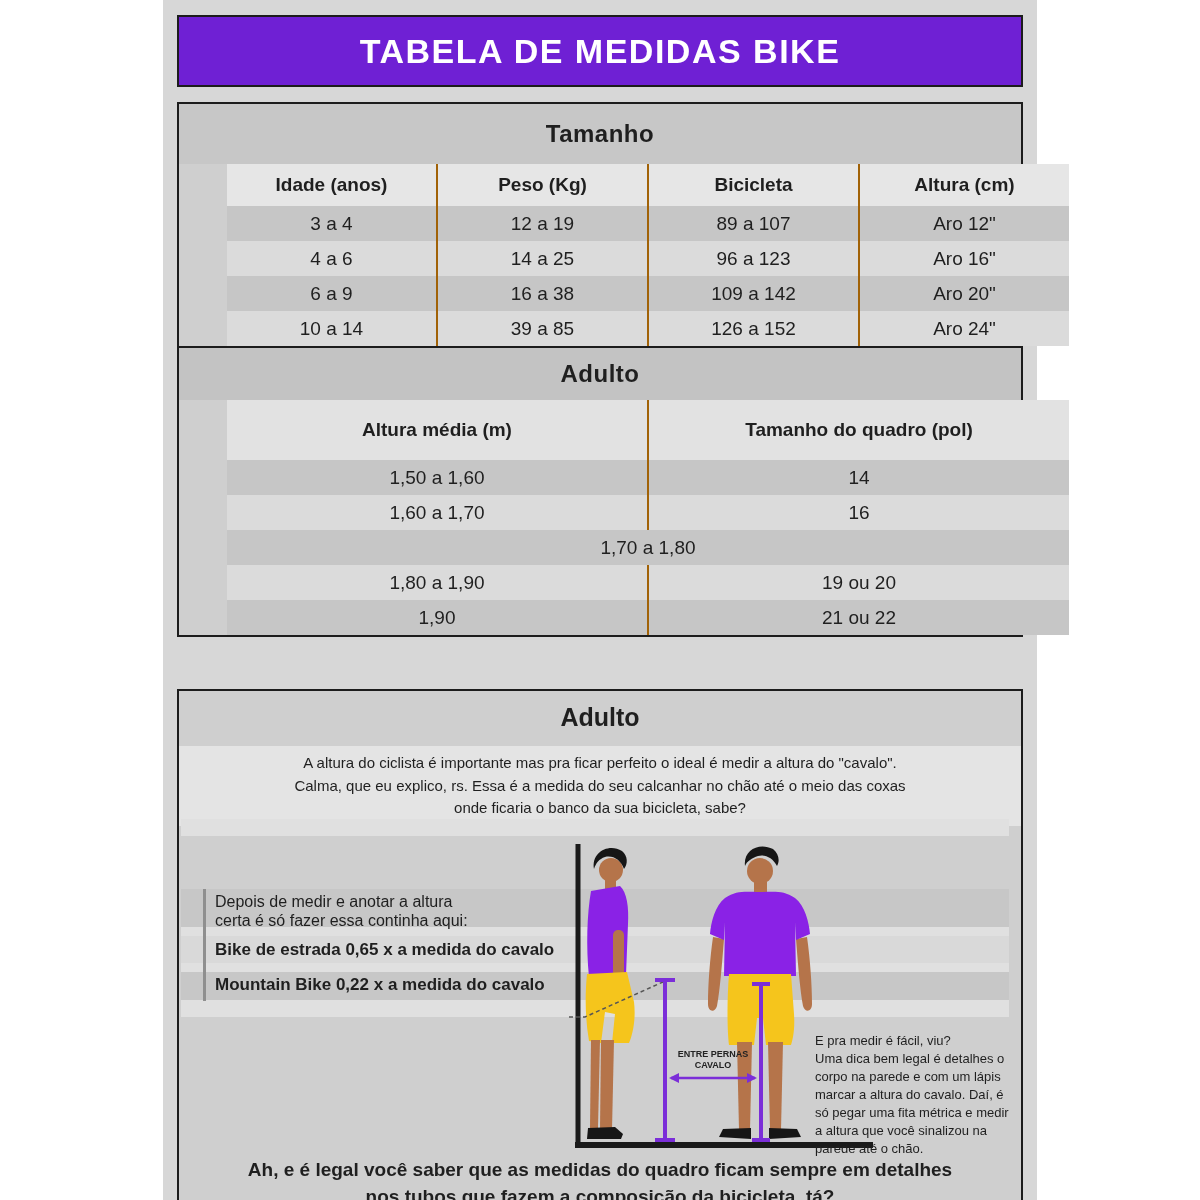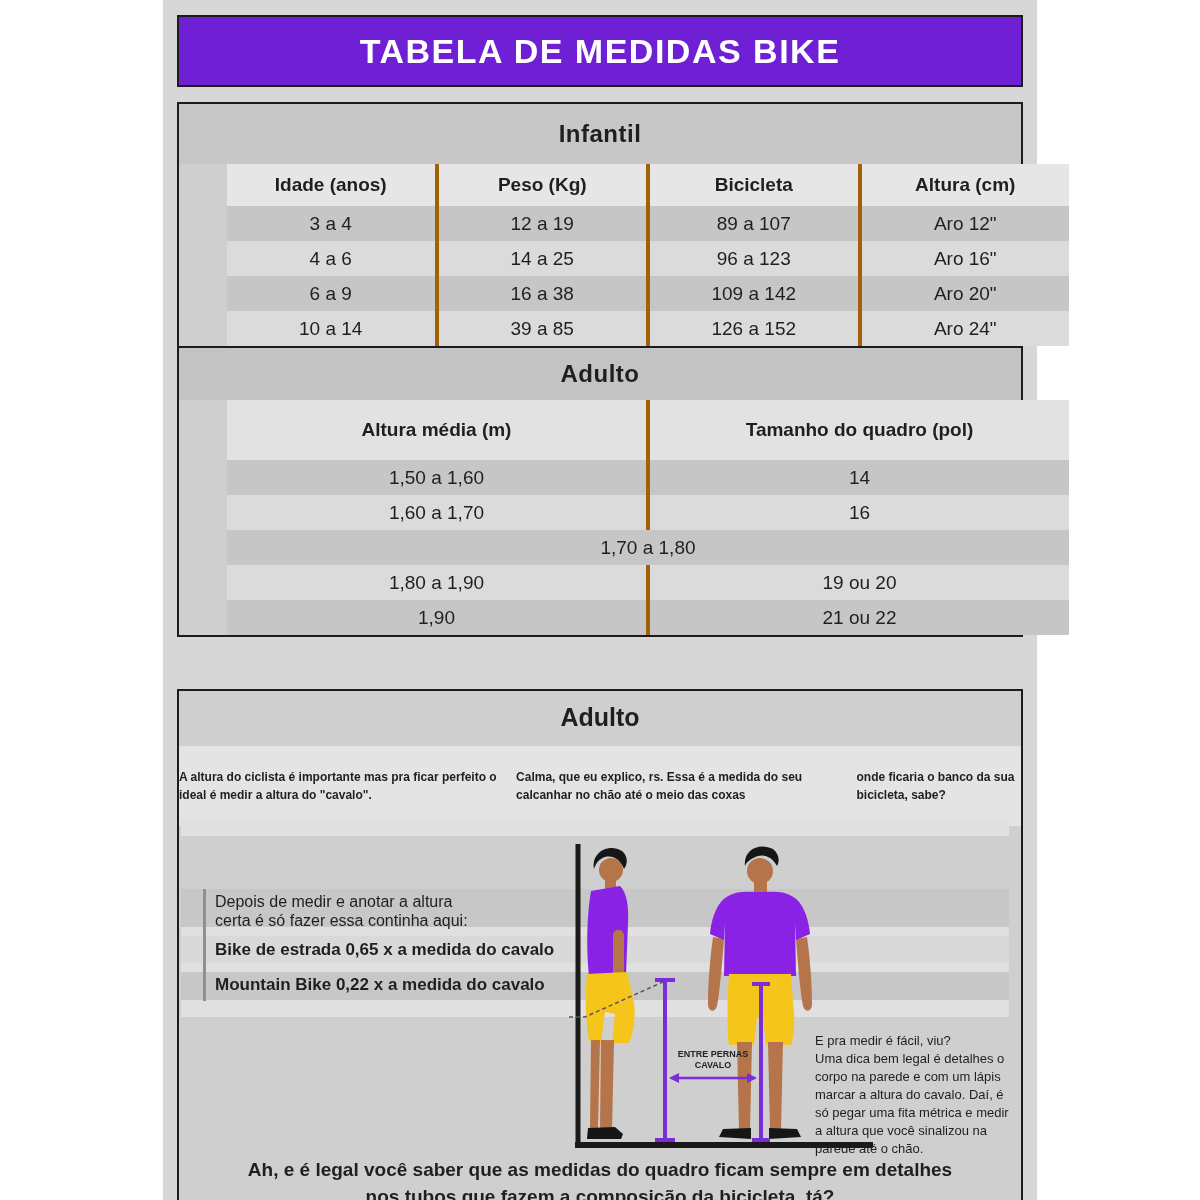--- a/index.html
+++ b/index.html
@@ -12,32 +12,32 @@
   *{margin:0;padding:0;box-sizing:border-box;}
   body{width:1200px;height:1200px;background:#ffffff;font-family:"Liberation Sans","DejaVu Sans",sans-serif;color:var(--text-dark);overflow:hidden;}
   .column{position:absolute;left:163px;top:0;width:874px;height:1200px;background:var(--col-bg);}
   .banner{margin:15px 14px;height:72px;background:var(--accent-purple);border:2px solid var(--border-dark);display:flex;align-items:center;justify-content:center;}
   .banner h1{color:var(--banner-text);font-size:34px;font-weight:800;letter-spacing:1.5px;}
   .tablebox{margin:2px 14px 0;border:2px solid var(--border-dark);background:var(--box-bg);}
   .sectionband{height:60px;background:var(--band-gray);display:flex;align-items:center;justify-content:center;font-size:24px;font-weight:800;letter-spacing:.5px;}
   .sectionband.adult{height:52px;background:#c3c3c3;}
   .tr{display:flex;width:100%;margin-left:48px;}
   .td{flex:1;text-align:center;display:flex;align-items:center;justify-content:center;font-size:19px;font-weight:500;}
-  .td + .td{border-left:4px solid #a16207;}
+  .td + .td{border-left:2px solid #a16207;}
   .headrow .td{font-weight:800;font-size:19px;}
   .headrow{height:42px;background:var(--header-row);}
   .datarow{height:35px;}
   .datarow.dark{background:var(--row-dark);}
   .datarow.light{background:var(--row-light);}
   .adult-headrow{height:60px;background:#e2e2e2;}
   .divider{height:2px;background:var(--border-dark);}
   .gap{height:52px;}
   .guidebox{position:relative;margin:0 14px;border:2px solid var(--border-dark);background:var(--box-bg);height:521px;overflow:hidden;}
   .guidebox .title{position:absolute;top:12px;left:0;width:100%;text-align:center;font-size:25px;font-weight:800;}
-  .introband{position:absolute;top:55px;left:0;width:100%;height:80px;background:var(--band-light);display:flex;flex-direction:row;align-items:center;justify-content:center;font-size:12px;font-weight:700;line-height:1.5;}
+  .introband{position:absolute;top:55px;left:0;width:100%;height:80px;background:var(--band-light);display:flex;flex-direction:column;align-items:center;justify-content:center;font-size:15px;font-weight:400;line-height:1.5;}
   .stripe{position:absolute;left:2px;width:828px;}
   .s1{top:128px;height:17px;background:#e0e0e0;}
   .rowA{top:198px;height:38px;background:#c7c7c7;}
   .sepA{top:236px;height:9px;background:#e0e0e0;}
   .rowB{top:245px;height:27px;background:#d9d9d9;}
   .sepB{top:272px;height:9px;background:#e0e0e0;}
   .rowC{top:281px;height:28px;background:#c7c7c7;}
   .sepC{top:309px;height:17px;background:#e0e0e0;}
   .vline{position:absolute;left:24px;top:198px;width:3px;height:112px;background:#8f8f8f;}
   .depois{position:absolute;left:36px;top:201px;font-size:16px;line-height:19px;font-weight:500;}
@@ -53,21 +53,21 @@
 </head>
 <body>
 
 <div class="column">
 
   <div class="banner">
     <h1>TABELA DE MEDIDAS BIKE</h1>
   </div>
 
   <div class="tablebox">
-    <div class="sectionband">Infantil</div>
+    <div class="sectionband">Tamanho</div>
 
     <div class="tr headrow">
       <div class="td">Idade (anos)</div>
       <div class="td">Peso (Kg)</div>
       <div class="td">Bicicleta</div>
       <div class="td">Altura (cm)</div>
     </div>
 
     <div class="tr datarow dark">
       <div class="td">3 a 4</div>

